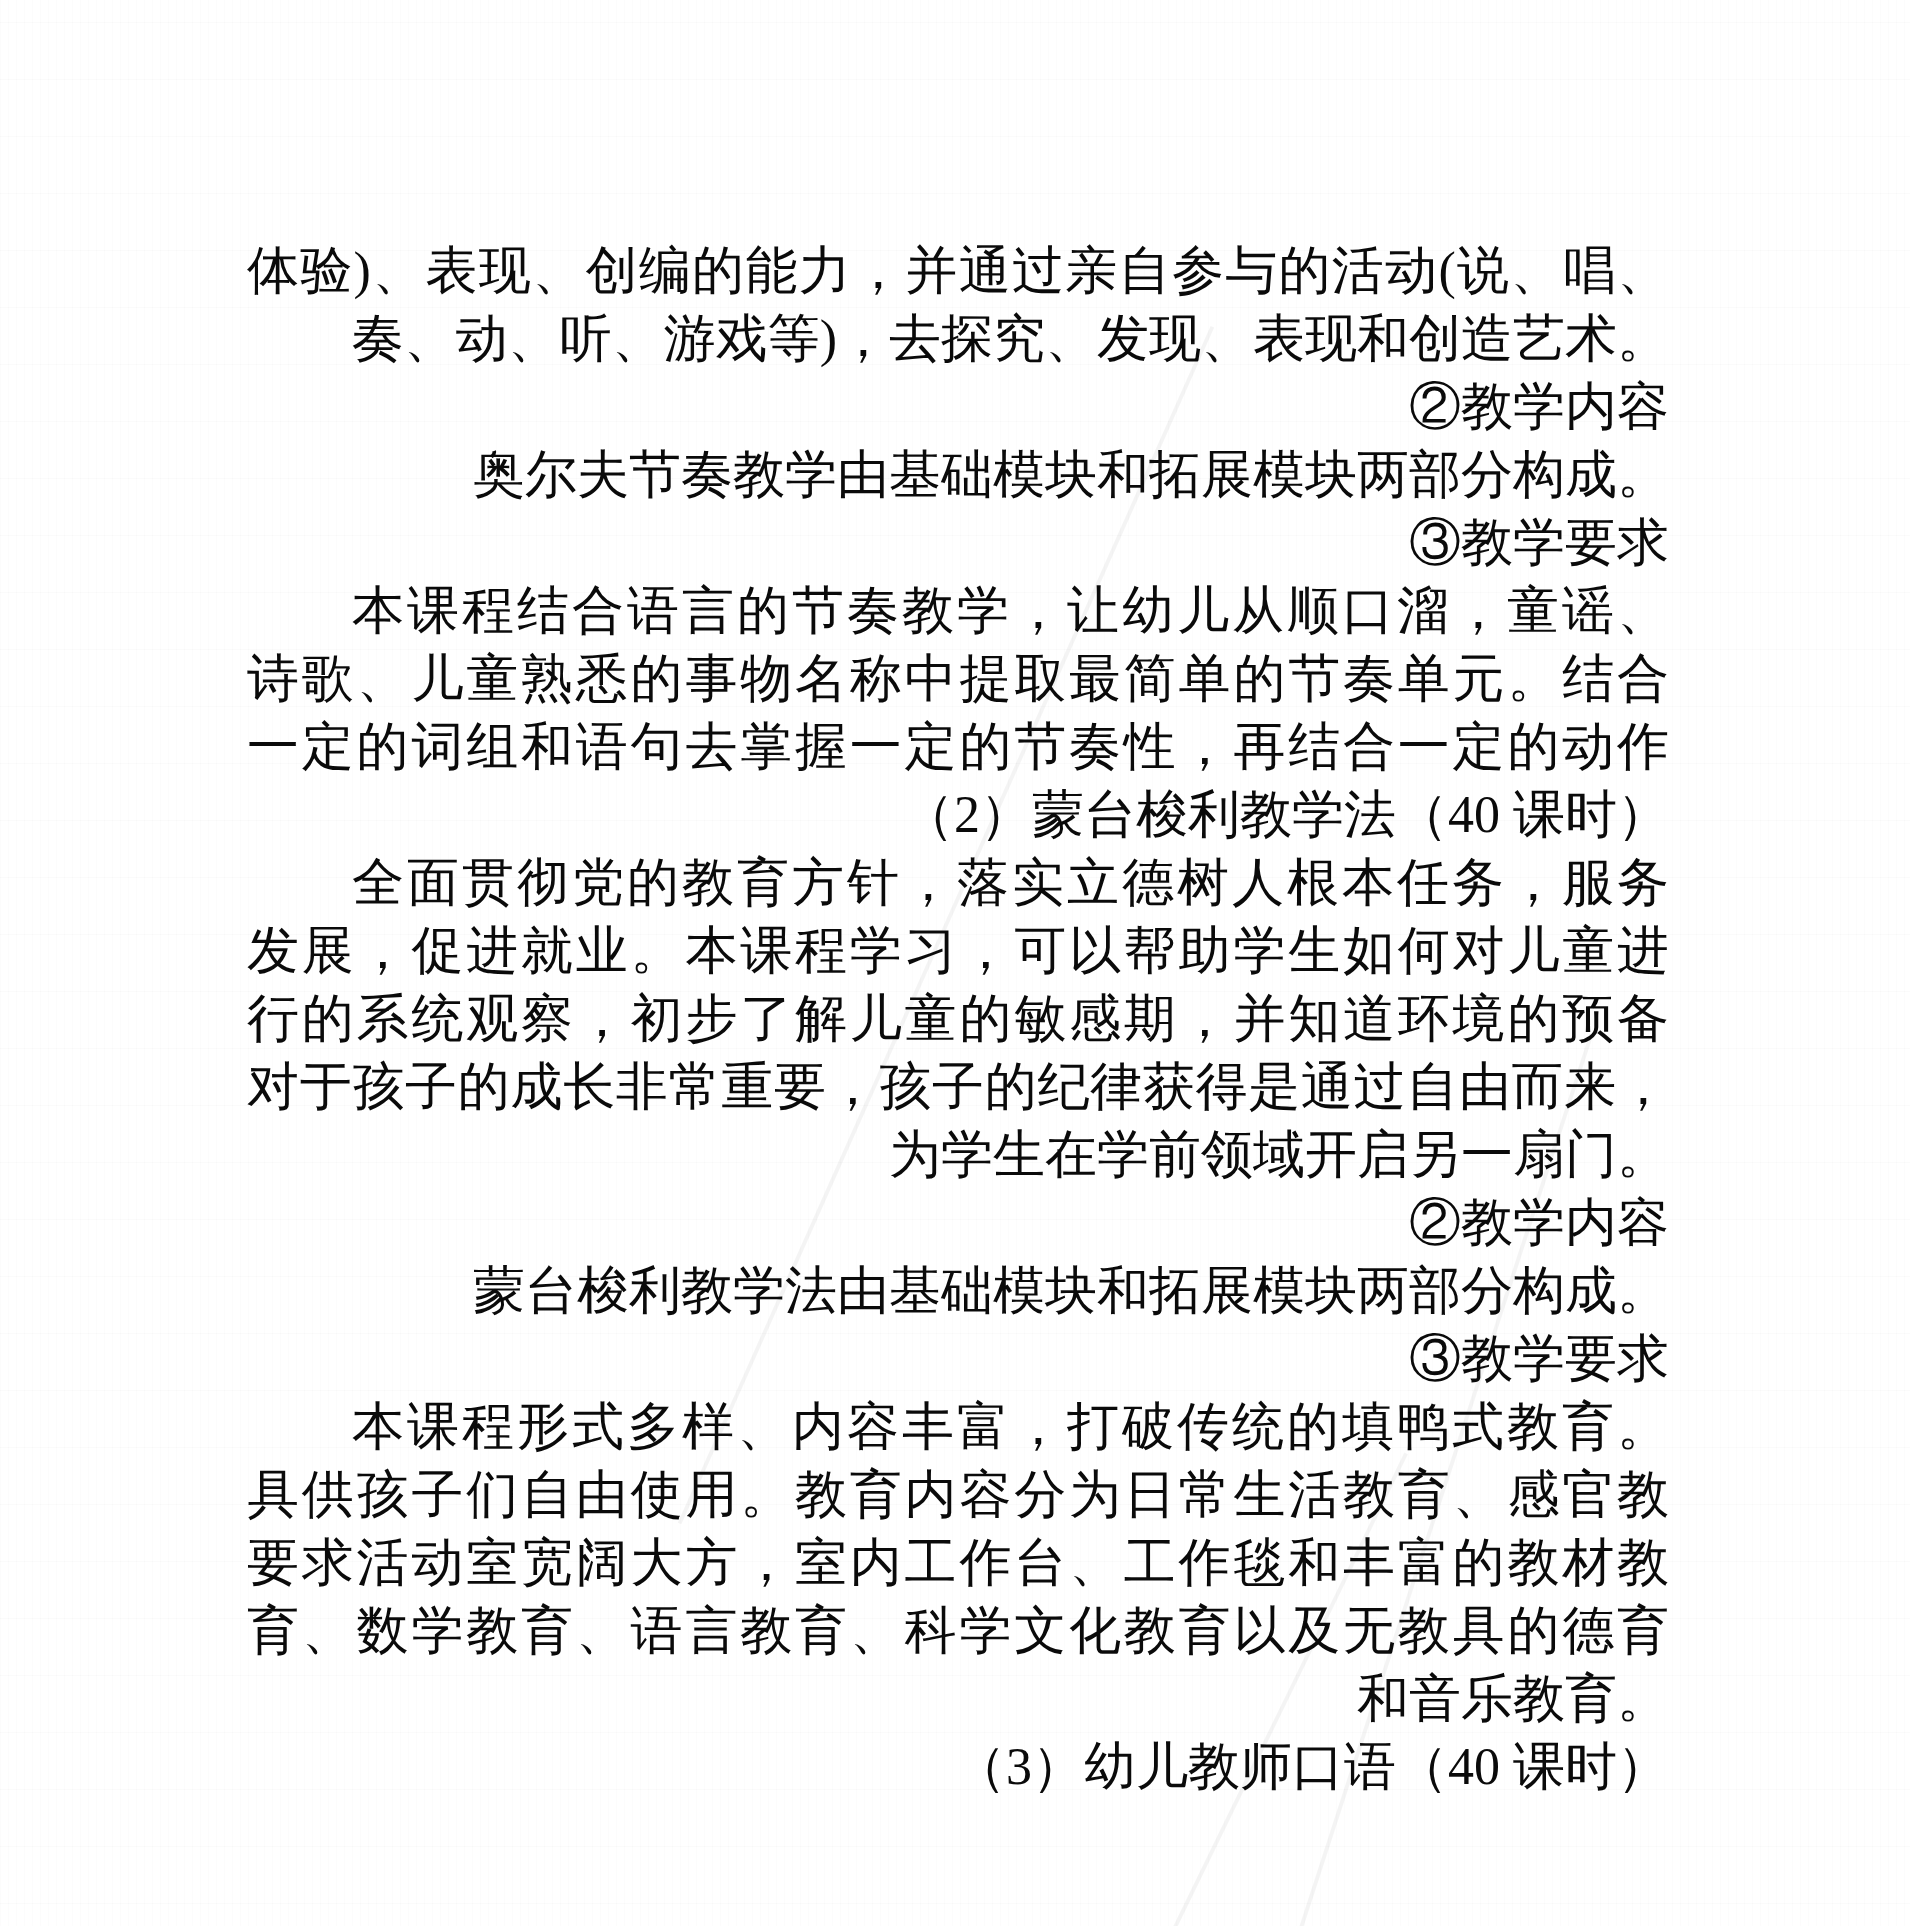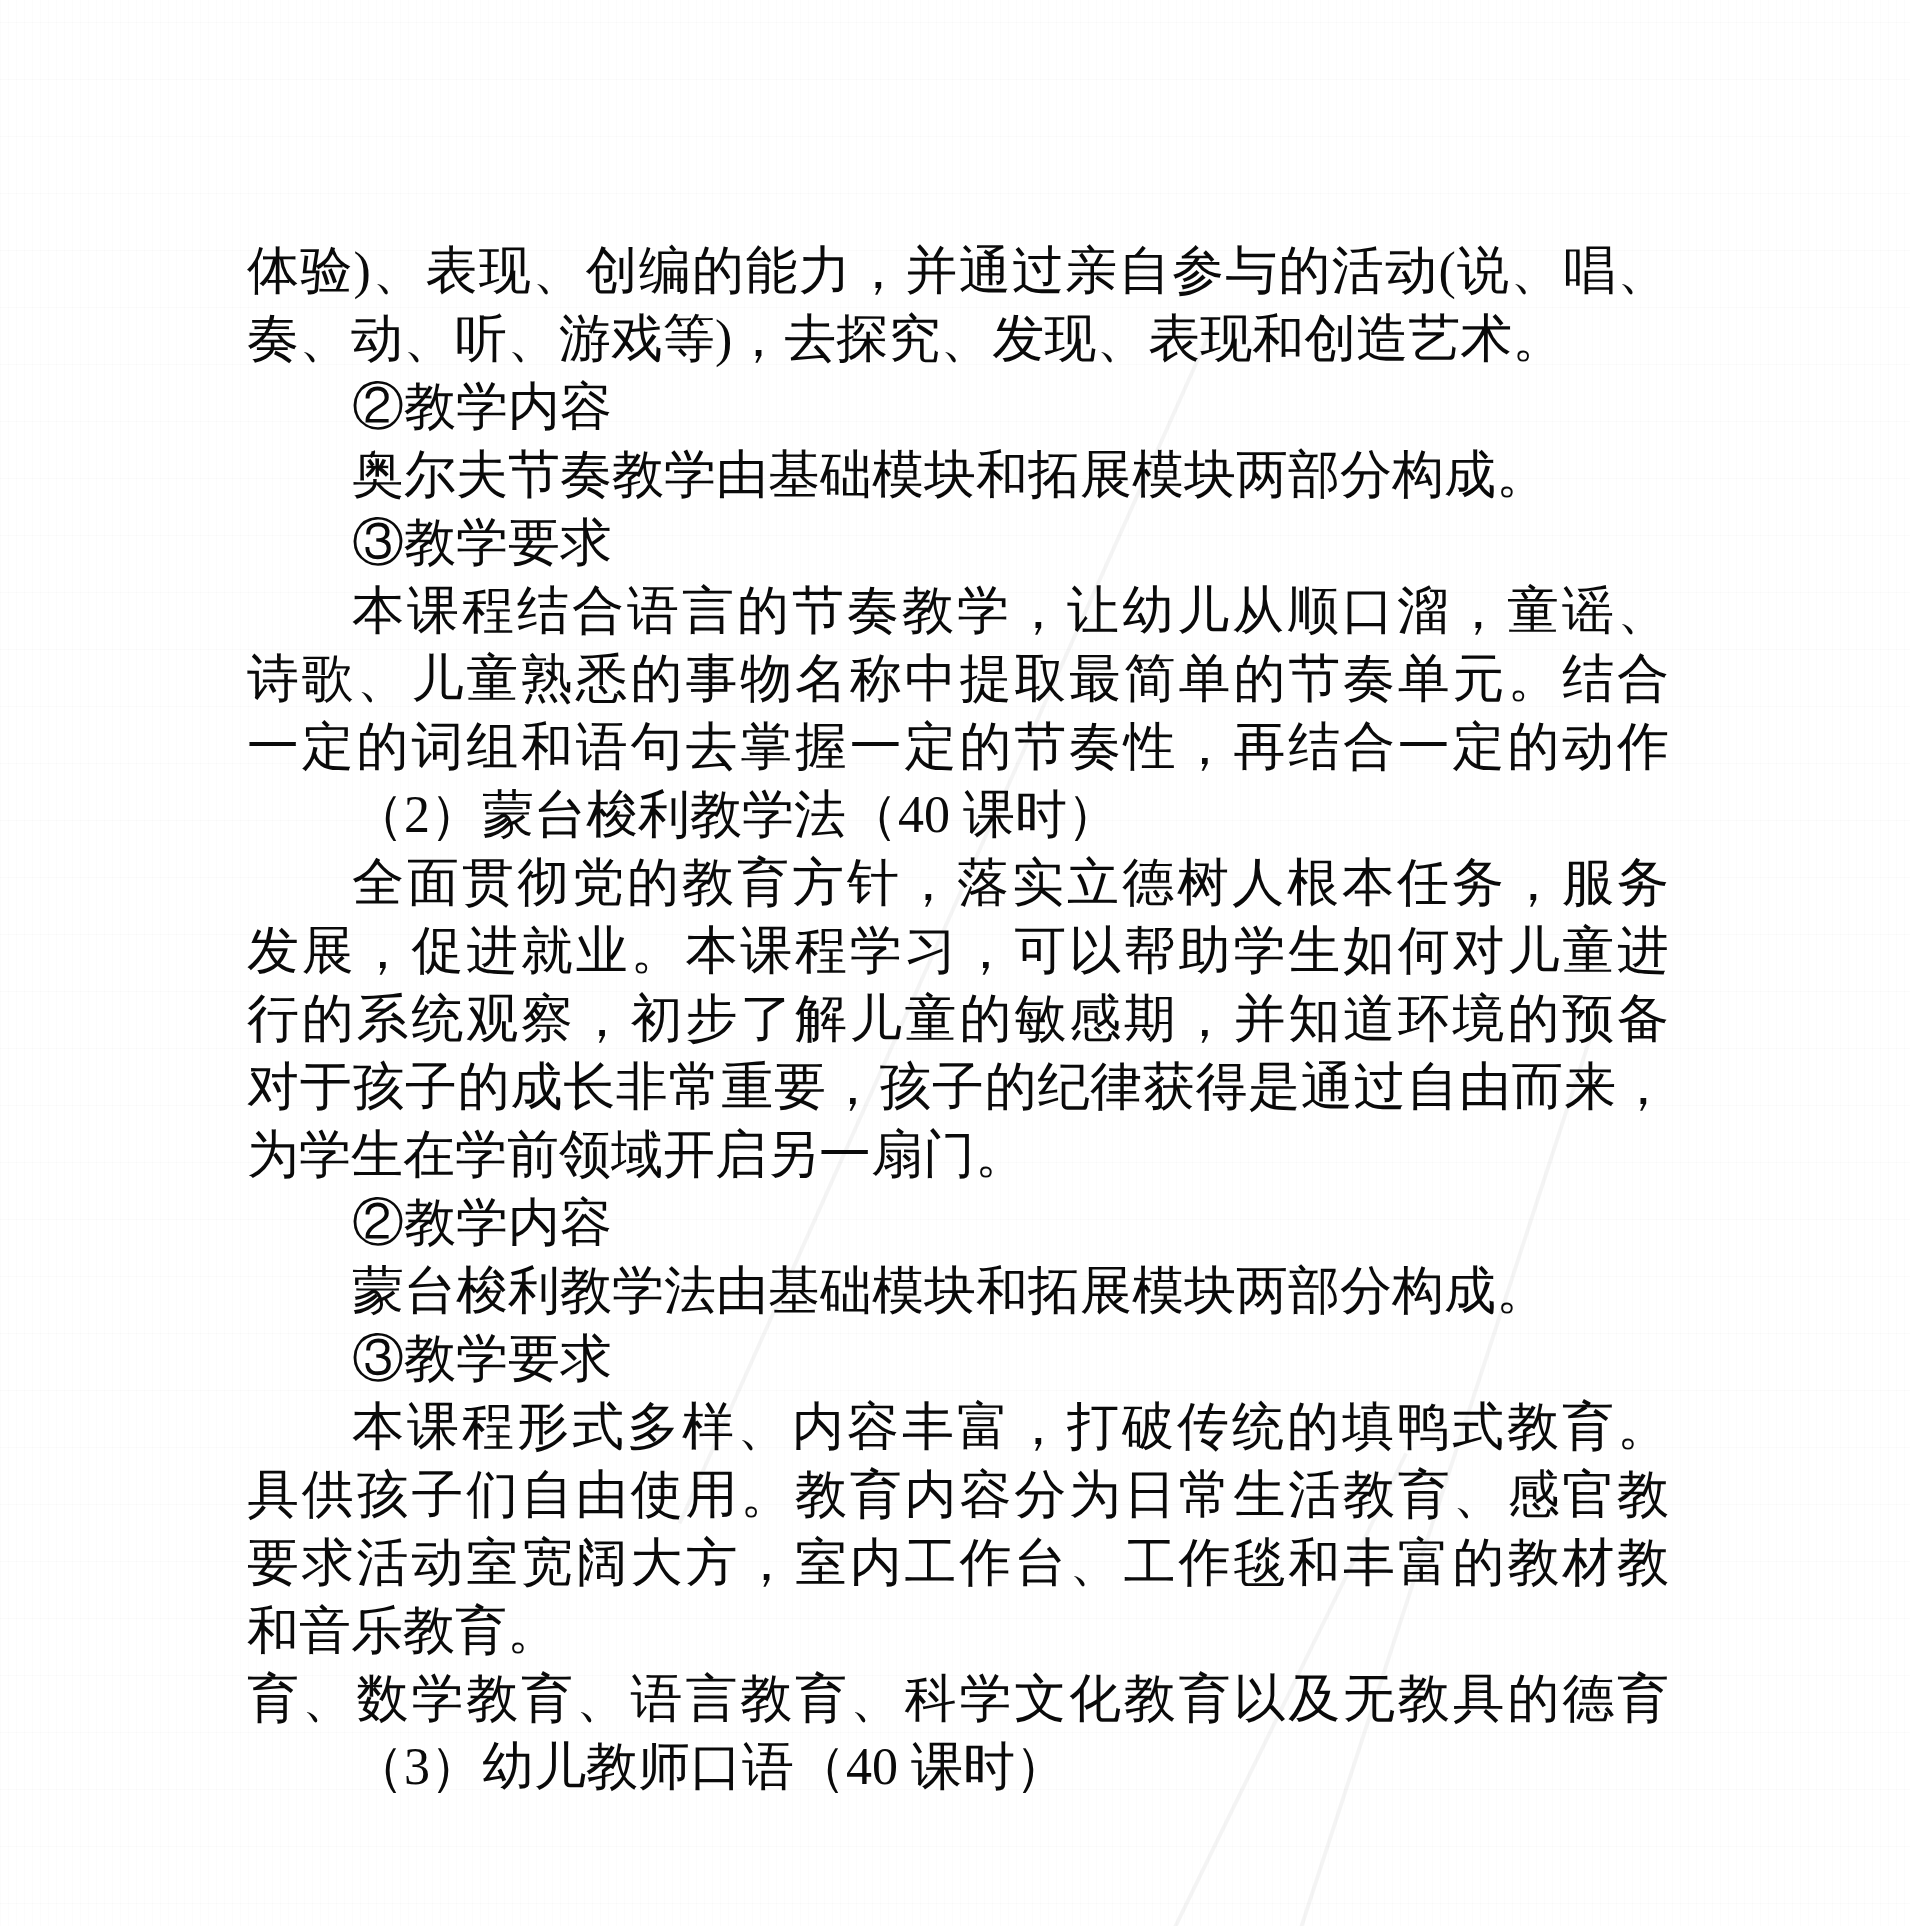--- a/index.html
+++ b/index.html
@@ -46,21 +46,21 @@
     position: absolute;
     left: 247px;
     top: 237px;
     width: 1422px;
   }
   .line {
     font-size: 52px;
     line-height: 68px;
     height: 68px;
     overflow: hidden;
-    text-align: left;
+    text-align: right;
     word-break: keep-all;
     white-space: nowrap;
   }
   .line.fill {
     white-space: normal;
     text-align: justify;
     text-align-last: justify;
   }
   .line.indent {
     text-indent: 105px;
@@ -89,19 +89,19 @@
       <div class="line fill">发展，促进就业。本课程学习，可以帮助学生如何对儿童进</div>
       <div class="line fill">行的系统观察，初步了解儿童的敏感期，并知道环境的预备</div>
       <div class="line fill">对于孩子的成长非常重要，孩子的纪律获得是通过自由而来，</div>
       <div class="line">为学生在学前领域开启另一扇门。</div>
       <div class="line indent">②教学内容</div>
       <div class="line indent">蒙台梭利教学法由基础模块和拓展模块两部分构成。</div>
       <div class="line indent">③教学要求</div>
       <div class="line indent fill">本课程形式多样、内容丰富，打破传统的填鸭式教育。</div>
       <div class="line fill">具供孩子们自由使用。教育内容分为日常生活教育、感官教</div>
       <div class="line fill">要求活动室宽阔大方，室内工作台、工作毯和丰富的教材教</div>
+      <div class="line fill">育、数学教育、语言教育、科学文化教育以及无教具的德育</div>
       <div class="line">和音乐教育。</div>
-      <div class="line fill">育、数学教育、语言教育、科学文化教育以及无教具的德育</div>
       <div class="line indent">（3）幼儿教师口语（40 课时）</div>
     </main>
 
 </div>
 
 
 </body></html>

